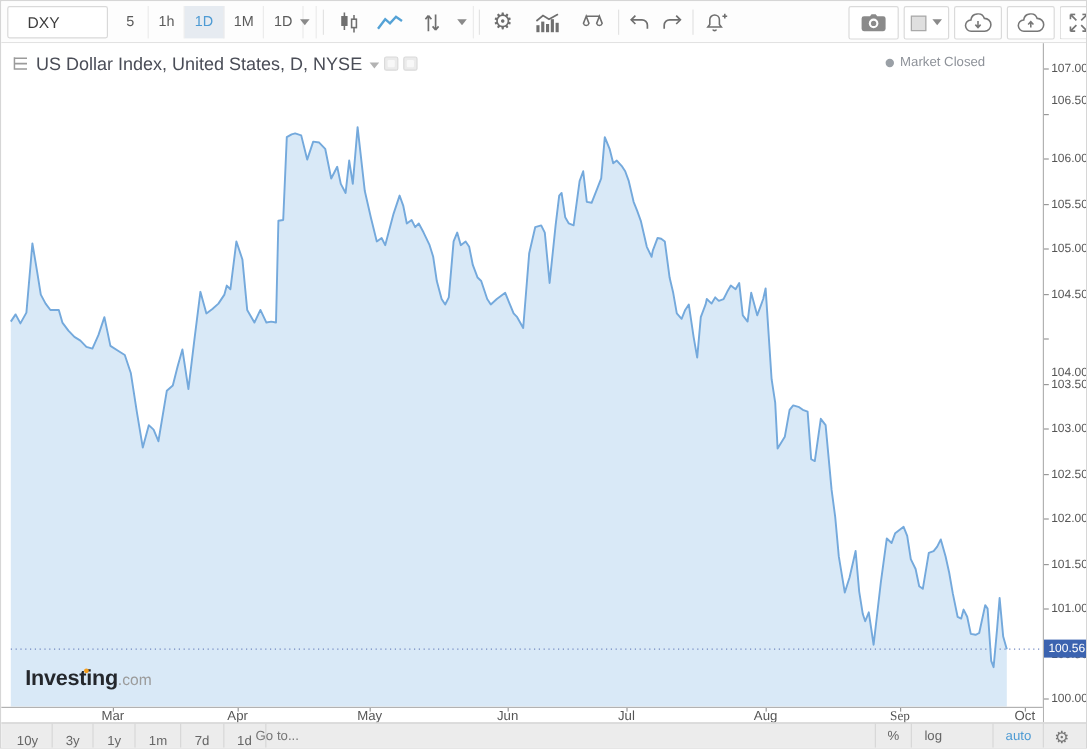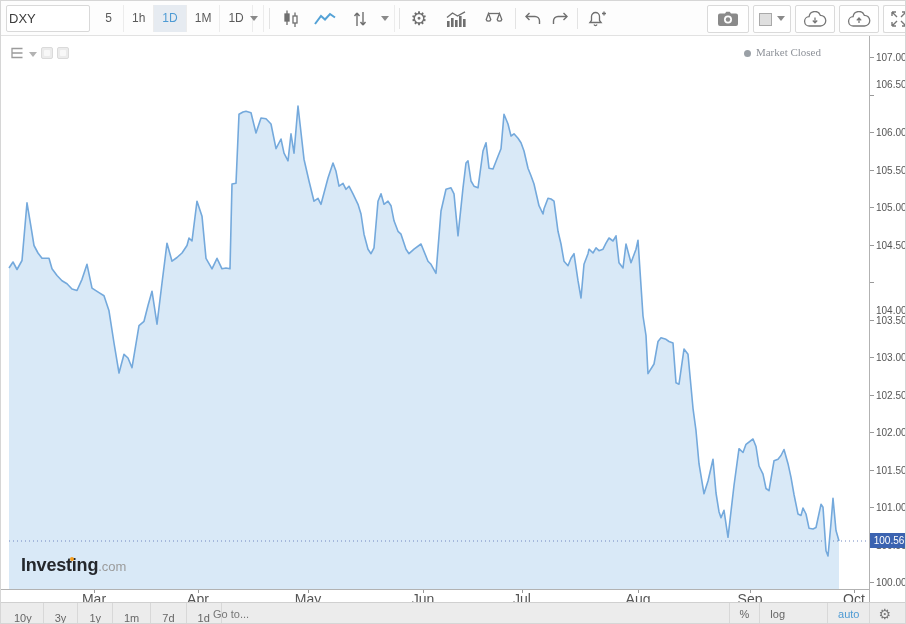--- a/index.html
+++ b/index.html
@@ -2,21 +2,21 @@
 <html><head>
 <meta charset="utf-8">
 <style>
   * { margin:0; padding:0; box-sizing:border-box; }
   html,body { background:#fff; }
   body { font-family:"Liberation Sans", sans-serif; }
   #app { position:relative; width:906px; height:624px; background:#fff; border:1px solid #d6d6d6; overflow:hidden; }
 
   
   .topbar { position:absolute; left:0; top:0; width:904px; height:35px; background:#fdfdfd; border-bottom:1px solid #e2e2e2; }
-  .symbol-box { position:absolute; left:5px; top:4px; width:84px; height:27px; background:#fff; border:1px solid #d9d9d9; border-radius:2px; font-size:13px; color:#3c3c3c; line-height:25px; padding-left:2px; }
+  .symbol-box { position:absolute; left:5px; top:4px; width:84px; height:27px; background:#fff; border:1px solid #d9d9d9; border-radius:2px; font-size:13px; color:#3c3c3c; line-height:25px; padding-left:16px; }
   .intervals { position:absolute; left:93px; top:4px; height:27px; display:flex; }
   .tbtn { min-width:30px; padding:0 8px; text-align:center; line-height:27px; font-size:12px; color:#5b5b5b; border-right:1px solid #ececec; cursor:pointer; }
   .tbtn.sel { background:#e6ebf1; color:#4e9bd4; }
   .caret-btn { width:18px; line-height:27px; text-align:center; border-right:1px solid #ececec; }
   .caret { display:inline-block; width:0; height:0; border:4px solid transparent; border-top:5px solid #8a8a8a; vertical-align:middle; margin-top:4px; }
   .vdiv { position:absolute; top:7px; width:1px; height:21px; background:#e3e3e3; }
   .iconbtn { position:absolute; top:4px; height:27px; display:flex; align-items:center; justify-content:center; color:#6f6f6f; cursor:pointer; }
   .iconbtn.blue { color:#54a2d6; }
   .gear-glyph { font-size:19px; color:#6f6f6f; line-height:27px; }
   .rbtn { position:absolute; top:4px; height:28px; background:#fff; border:1px solid #dadada; display:flex; align-items:center; justify-content:center; color:#777; border-radius:2px; }
@@ -28,37 +28,37 @@
 
   .hdr { position:absolute; left:10px; top:8px; height:18px; display:flex; align-items:center; white-space:nowrap; }
   .hdr-title { font-size:15px; color:#4a4d57; margin-left:7px; }
   .hdr-caret { display:inline-block; width:0; height:0; border:4px solid transparent; border-top:5px solid #b3b3b3; margin:6px 0 0 6px; }
   .mini-sq { width:12px; height:12px; background:#ebebeb; border:1px solid #dadada; border-radius:2px; margin-left:4px; position:relative; }
   .mini-sq::after { content:""; position:absolute; left:2px; top:2px; width:6px; height:6px; background:#f8f8f8; border-radius:1px; }
   .ohlc { display:flex; margin-left:14px; font-size:12.5px; }
   .ohlc-item { margin-right:10px; }
   .ohlc-item .k { color:#60646e; margin-right:4px; }
   .ohlc-item .v { color:#4f9cd4; }
-  .market-status { position:absolute; right:48px; top:10px; font-size:11px; color:#8e9299;font-family:Liberation Serif, serif; }
+  .market-status { position:absolute; right:48px; top:10px; font-size:11px; color:#8e9299; }
   .market-dot { display:inline-block; width:7px; height:7px; border-radius:50%; background:#9aa0a6; margin-right:5px; vertical-align:-1px; }
 
   .watermark { position:absolute; left:20px; top:519px; }
   .wm-brand { font-size:18px; font-weight:bold; color:#24272c; letter-spacing:-0.2px; }
   .wm-suffix { font-size:13px; color:#9b9b9b; }
   .wm-dot { position:absolute; left:49px; top:2px; width:4px; height:4px; border-radius:50%; background:#f59e1d; }
 
   
   .yaxis { position:absolute; left:868px; top:35px; width:38px; height:566px; background:#fff; border-left:1px solid #b2b2b2; }
   .ylab { position:absolute; left:6px; font-size:10px; color:#555; }
   .ytick { position:absolute; left:0; width:4px; height:1px; background:#999; }
   .price-label { position:absolute; left:0; width:38px; height:15px; background:#3b63b0; color:#fff; font-size:10px; line-height:15px; text-align:center; z-index:5; }
 
   
   .xaxis { position:absolute; left:0; top:588px; width:868px; height:13px; background:#fff; border-top:1px solid #b2b2b2; }
-  .xlab { position:absolute; top:1px; font-size:14px; color:#555; transform:translateX(-50%); }
+  .xlab { position:absolute; top:1px; font-size:11px; color:#555; transform:translateX(-50%); }
   .xtick { position:absolute; top:0; width:1px; height:3px; background:#999; }
 
   
   .bottombar { position:absolute; left:0; top:601px; width:904px; height:22px; background:#ececec; border-top:1px solid #d0d0d0; font-size:11px; color:#666; }
   .ranges { position:absolute; left:2px; top:0; height:22px; display:flex; }
   .rng { padding:4px 11px; line-height:22px; border-right:1px solid #d8d8d8; cursor:pointer;text-align:right; }
   .goto { position:absolute; left:212px; top:0; line-height:22px; color:#777; cursor:pointer; }
   .bb-right { position:absolute; right:6px; top:0; height:22px; display:flex; align-items:center; }
   .bb-item { padding:0 10px; line-height:22px; border-left:1px solid #d8d8d8; cursor:pointer; }
   .bb-item.active { color:#4e9bd4;margin-left:32px; }
@@ -213,20 +213,21 @@
         <line x1="8" x2="868" y1="504.0" y2="504.0" stroke="#7187c0" stroke-width="1" stroke-dasharray="1,3"></line>
         <polyline points="8,231.0 12,225.0 16,232.5 21,223.5 26,165.8 30,189.8 33,208.5 37,216.0 41,221.3 48,221.3 51,231.8 56,238.5 61,243.7 66,246.8 71,252.0 76,253.5 81,242.3 86,227.3 91,251.2 98,255.7 103,258.8 108,273.8 113,306.0 118,336.0 123,317.3 127,321.0 131,330.7 138,288.7 143,284.3 147,268.5 151,254.2 156,287.2 161,246.0 166,206.2 171,224.2 176,220.5 181,216.0 186,208.5 188,201.0 191,204.0 196,164.2 201,179.2 205,221.3 211,231.8 216,221.3 221,231.8 225,231.0 229,231.8 231,147.0 235,146.3 238,77.3 242,75.0 245,74.2 250,75.8 255,96.0 260,81.0 265,81.8 270,87.0 275,111.7 280,102.0 283,116.2 287,123.8 290,96.8 293,116.2 297,69.0 303,122.2 308,144.0 313,164.2 317,161.3 320,167.3 327,141.0 332,126.0 335,134.3 338,149.2 342,146.3 345,152.3 348,149.2 352,156.8 357,167.3 360,177.0 363,197.2 367,212.2 370,216.7 373,210.8 377,164.2 380,156.8 383,167.3 387,164.2 390,168.7 393,183.8 397,194.3 400,197.2 405,212.2 408,216.7 413,212.2 420,207.0 427,224.2 430,227.3 435,236.3 440,174.0 445,152.3 450,150.8 453,156.8 457,198.8 462,150.8 465,126.0 467,123.8 470,144.0 473,149.2 477,150.8 482,114.0 485,105.7 488,131.2 492,132.0 497,119.3 500,111.7 503,77.3 507,87.0 510,99.0 513,96.8 517,101.2 520,105.7 523,114.0 527,131.2 530,138.7 533,147.0 538,168.7 542,177.0 543,171.8 547,161.3 550,162.0 553,164.2 557,194.3 560,207.0 563,224.2 567,228.7 570,221.3 573,216.7 577,243.7 580,261.0 583,227.3 587,216.7 588,212.2 592,216.0 595,210.8 598,213.7 602,212.2 605,206.2 608,201.0 612,204.0 615,198.8 618,225.8 622,231.0 625,207.0 630,225.8 635,212.2 637,203.3 642,279.0 645,298.5 647,336.7 653,327.0 657,304.5 660,300.8 665,302.3 668,304.5 672,306.0 675,345.7 678,347.2 683,312.0 687,317.3 692,371.3 695,393.7 698,426.7 703,456.8 707,444.0 712,422.2 715,456.0 718,474.7 720,480.7 723,473.3 727,500.3 733,448.5 738,411.7 742,415.5 745,407.3 752,402.0 755,409.5 758,429.0 762,437.2 765,451.5 768,453.7 773,423.8 777,422.2 780,418.5 783,412.5 787,426.7 790,440.3 793,457.5 797,477.0 800,478.5 802,471.0 805,477.0 808,491.2 812,492.0 815,490.5 820,467.3 822,470.2 825,513.7 827,519.0 830,486.0 832,461.3 835,493.5 838,504.0" fill="none" stroke="#74a9dc" stroke-width="1.6" stroke-linejoin="round"></polyline>
       </svg>
 
     <div class="hdr">
       <svg class="ic" width="12" height="12" viewBox="0 0 12 12">
         <g stroke="#9b9b9b" stroke-width="1.3" fill="none">
           <path d="M1 0.8 v10.4 M1.5 1.5 h10 M1.5 6 h10 M1.5 10.5 h10"></path>
         </g>
       </svg>
+      <span class="hdr-title">US Dollar Index, United States, D, NYSE</span>
       <span class="hdr-caret"></span>
       <span class="mini-sq"></span>
       <span class="mini-sq"></span>
     </div>
 
     <div class="market-status">
       <span class="market-dot"></span><span>Market Closed</span>
     </div>
 
     <div class="watermark">
@@ -275,21 +276,21 @@
       <div class="xlab" style="left: 197px;">Apr</div>
       <div class="xtick" style="left: 197px;"></div>
       <div class="xlab" style="left: 307px;">May</div>
       <div class="xtick" style="left: 307px;"></div>
       <div class="xlab" style="left: 422px;">Jun</div>
       <div class="xtick" style="left: 422px;"></div>
       <div class="xlab" style="left: 521px;">Jul</div>
       <div class="xtick" style="left: 521px;"></div>
       <div class="xlab" style="left: 637px;">Aug</div>
       <div class="xtick" style="left: 637px;"></div>
-      <div class="xlab" style="left: 749px;">Sep</div>
+      <div class="xlab" style="left: 749px; font-family: Liberation Serif, serif;">Sep</div>
       <div class="xtick" style="left: 749px;"></div>
       <div class="xlab" style="left: 853px;">Oct</div>
       <div class="xtick" style="left: 853px;"></div>
     </div>
 
   <div class="bottombar">
     <div class="ranges" id="ranges">
         <div class="rng">10y</div>
         <div class="rng">3y</div>
         <div class="rng">1y</div>

